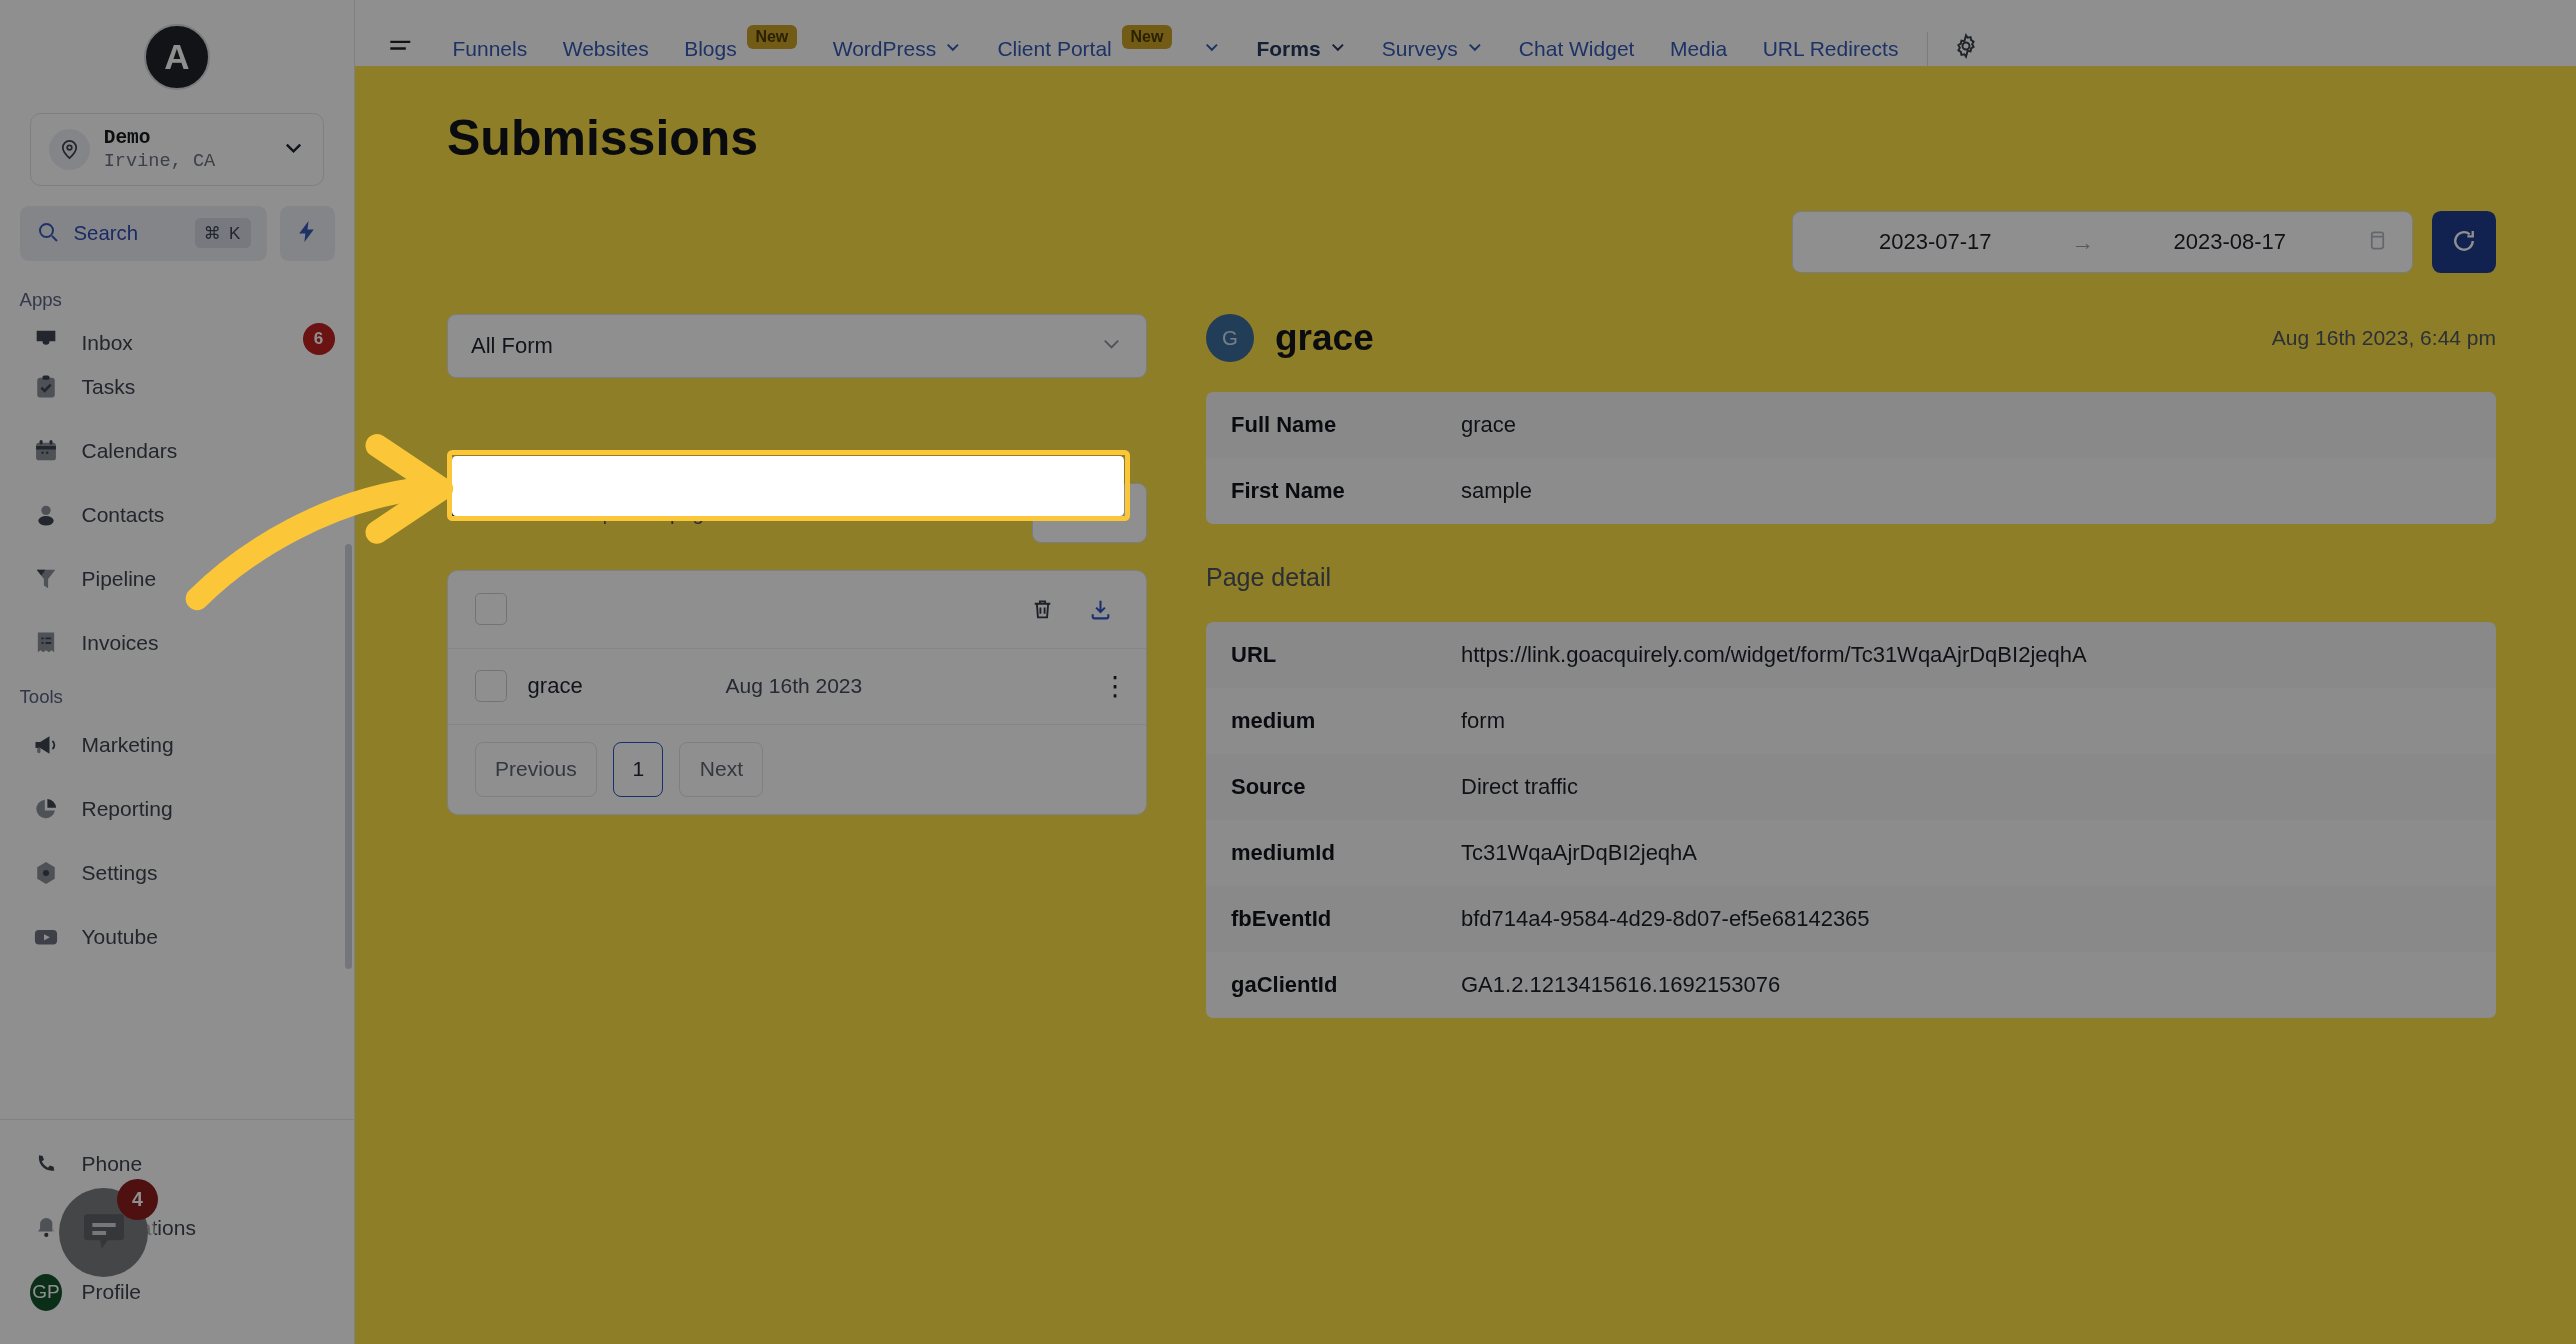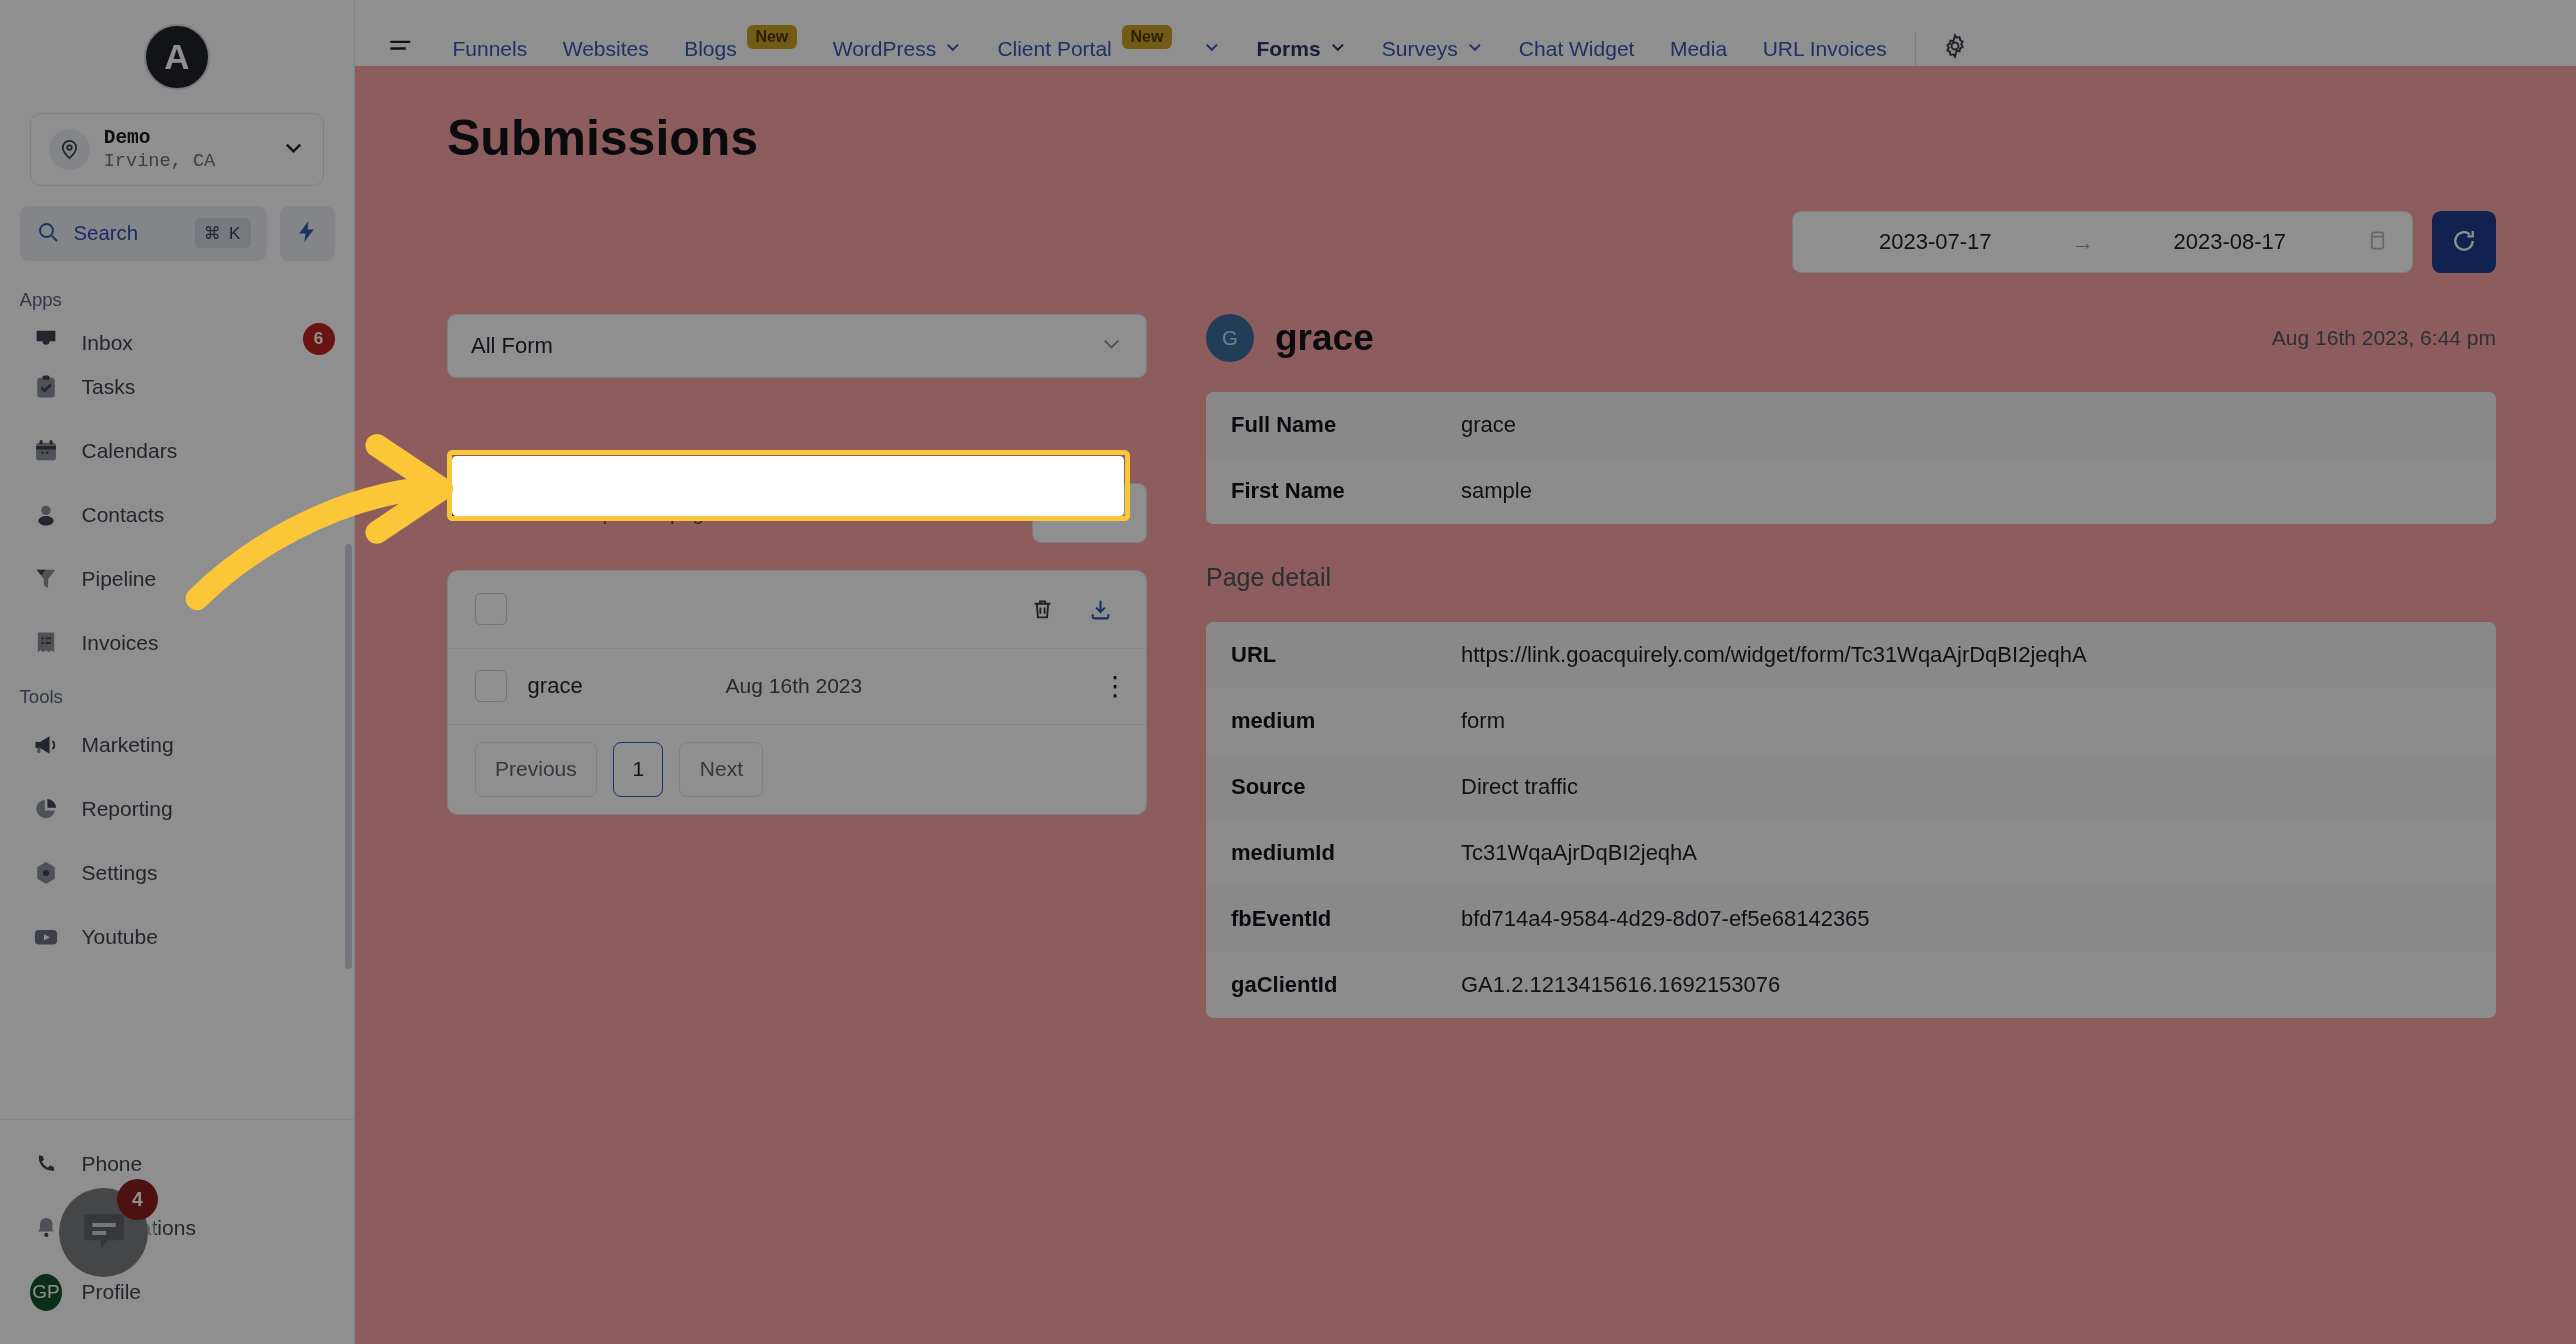--- a/index.html
+++ b/index.html
@@ -102,21 +102,21 @@
   .tn-new {
     background: #c9a227; color: #4d3c00; font-size: 16px; font-weight: 600;
     border-radius: 6.2px; padding: 2.7px 8.9px; position: relative; top: -11.5px; margin-left: 1.8px;
   }
   .tn-sep { width: 0.9px; height: 34px; background: #d9dde4; margin: 0 8.9px; }
   .chev { display: inline-block; }
 
   
   #main {
     position: absolute; left: 355px; top: 66px; width: 2221px; height: 1279px;
-    background: #fca5a5; padding: 0 57px;
+    background: #fde047; padding: 0 57px;
   }
   .page-title { font-size: 50px; font-weight: 600; color: #12141a; padding: 43px 0 0 35px; }
 
   .toolbar { display: flex; justify-content: flex-end; align-items: flex-end; gap: 19.5px; margin-top: 44px; padding-right: 23px; }
   .daterange {
     width: 621px; height: 62px; border: 0.9px solid #dcdfe6; border-radius: 8.9px;
     display: flex; align-items: center; padding: 0 23px; gap: 16px; background:#fff;
   }
   .daterange .dv { font-size: 22px; color: #1c1f26; flex: 1; text-align: center; }
   .daterange .arrow { color: #9aa0ab; font-size: 23px; }
@@ -453,21 +453,21 @@
           </svg>
       </span>
     </div>
     <div class="tn-item">
       <span>Chat Widget</span>
     </div>
     <div class="tn-item">
       <span>Media</span>
     </div>
     <div class="tn-item">
-      <span>URL Invoices</span>
+      <span>URL Redirects</span>
     </div>
     <div class="tn-sep"></div>
     <div class="tn-item" style="padding:0 12.4px;">
       <span>
         <svg width="28" height="28" viewBox="0 0 24 24" fill="none" stroke="#3a4049" stroke-width="1.7">
           <circle cx="12" cy="12" r="3"></circle>
           <path d="M12 2.8l1.4 2.1 2.5-.5.5 2.5 2.1 1.4-1.2 2.2 1.2 2.2-2.1 1.4-.5 2.5-2.5-.5L12 21.2l-1.4-2.1-2.5.5-.5-2.5-2.1-1.4 1.2-2.2-1.2-2.2L7.6 9.9l.5-2.5 2.5.5z"></path>
         </svg>
       </span>
     </div>

